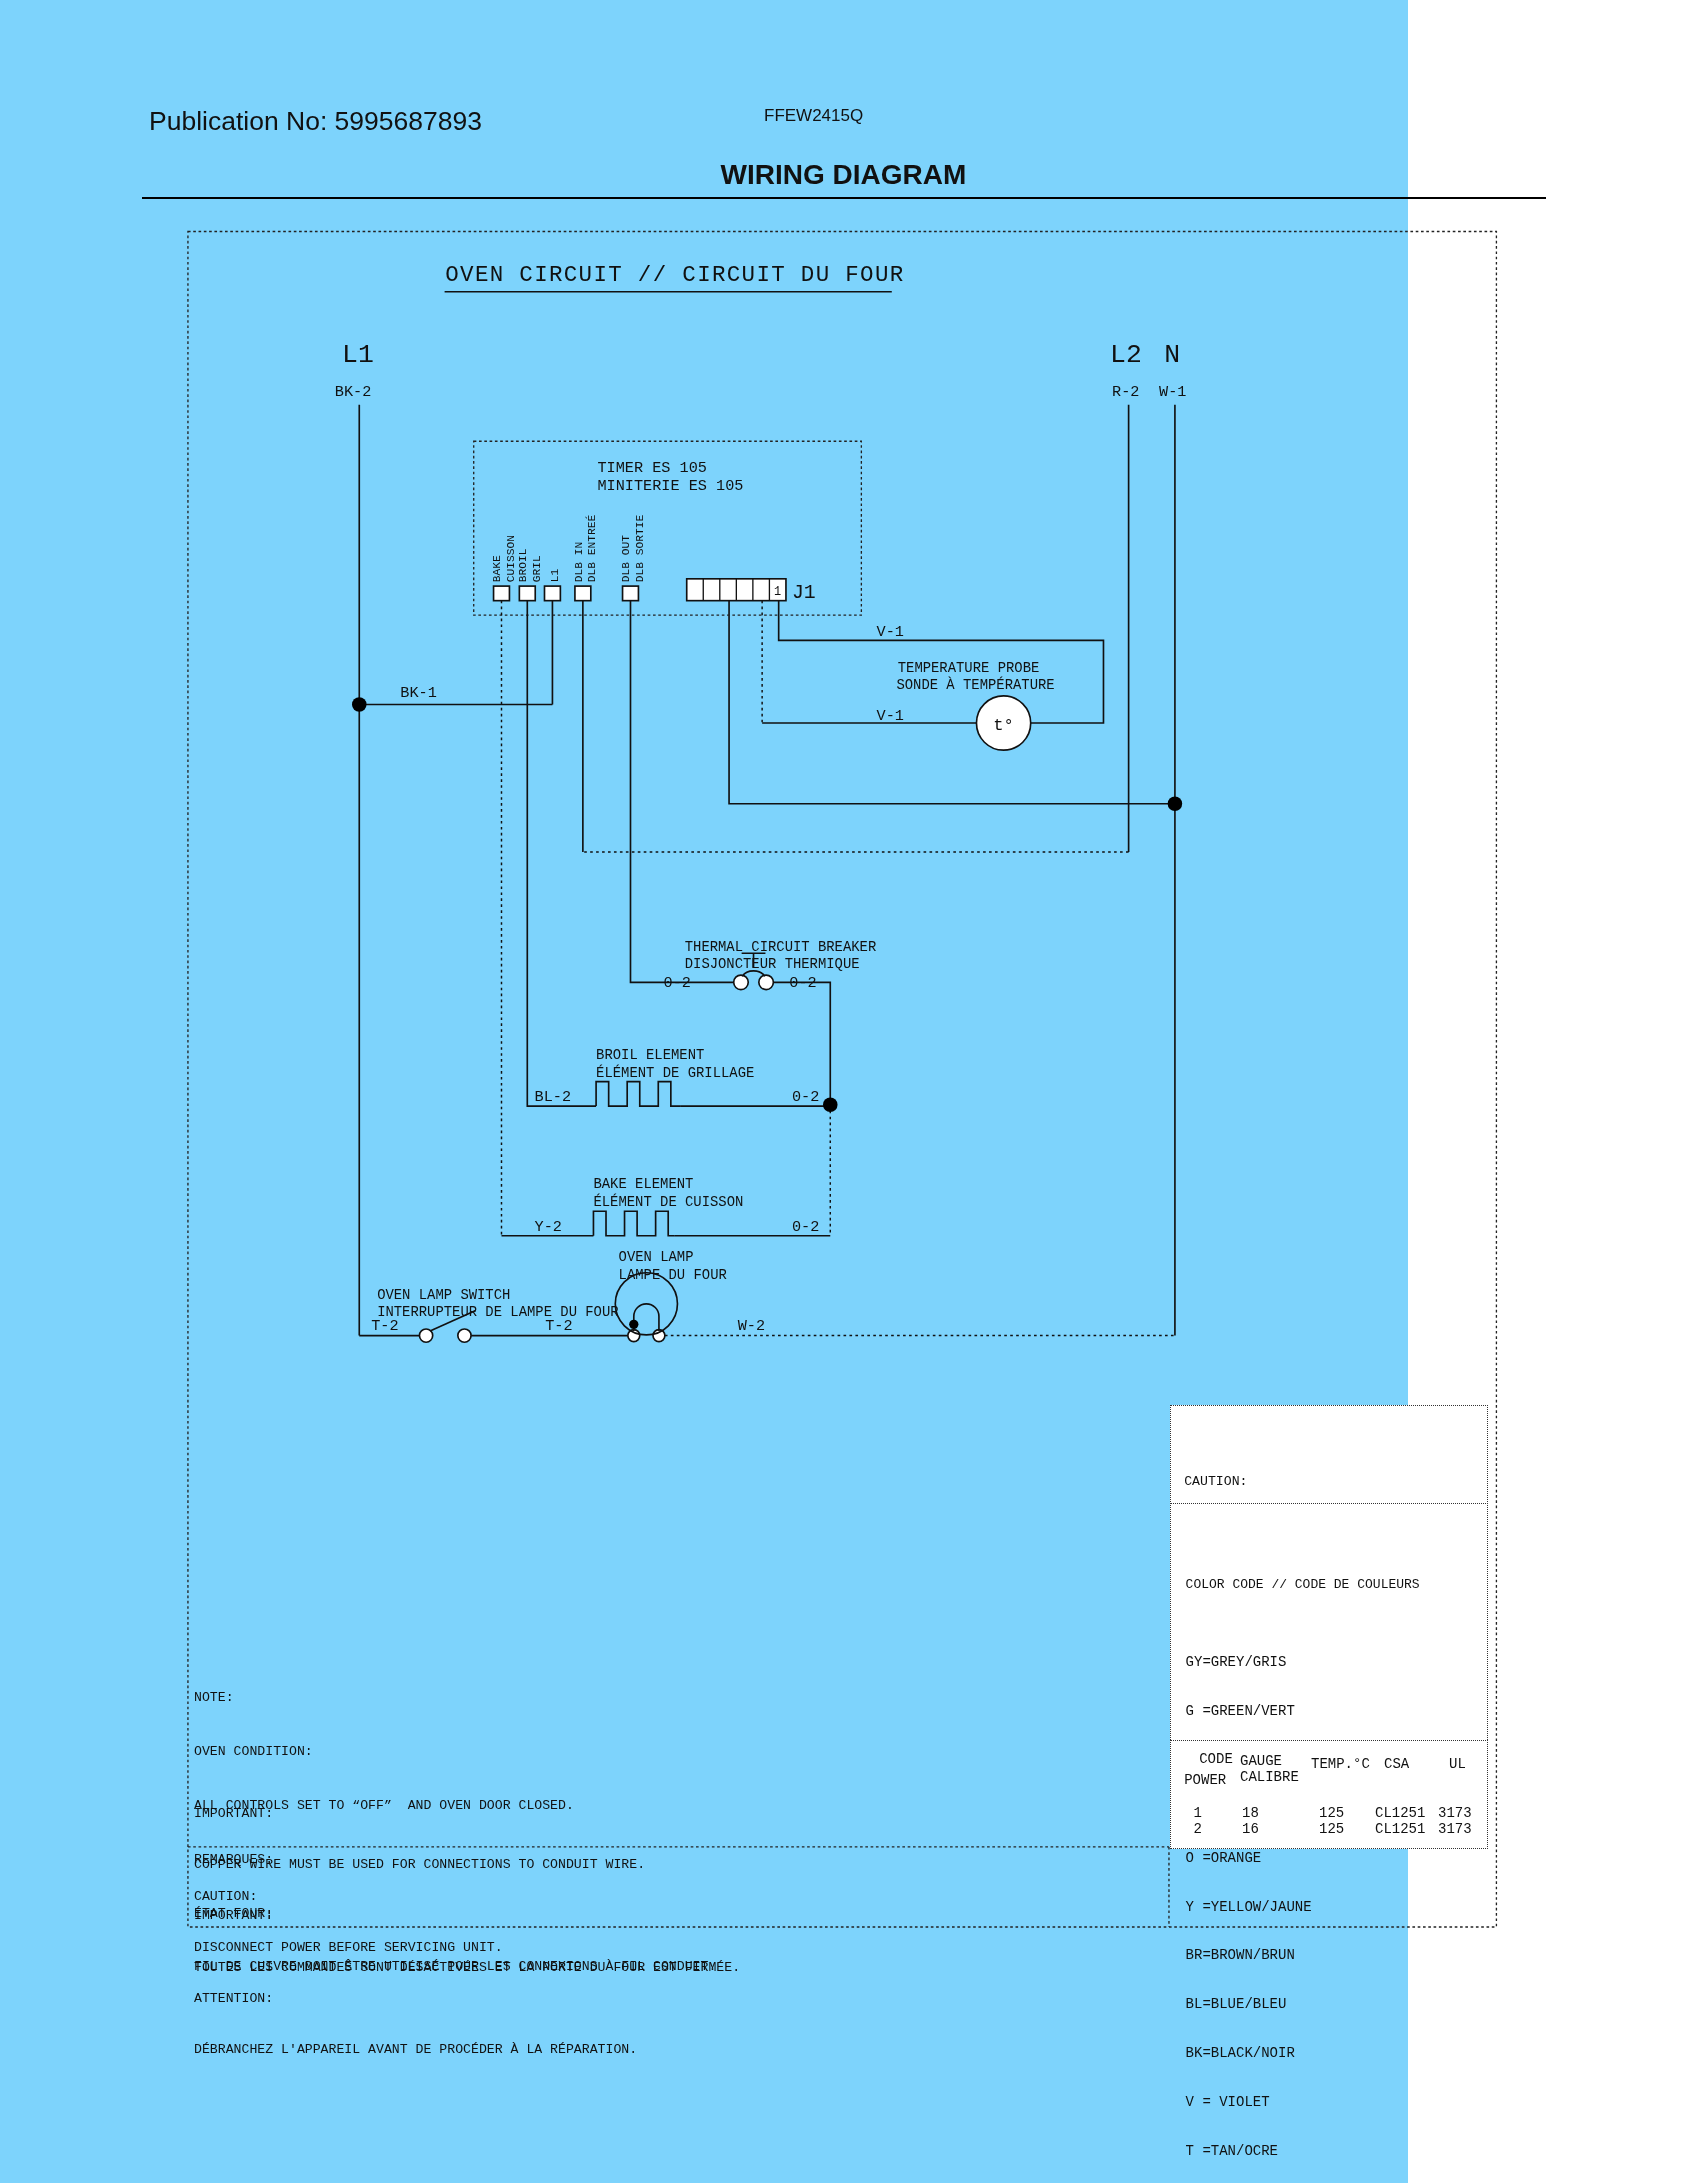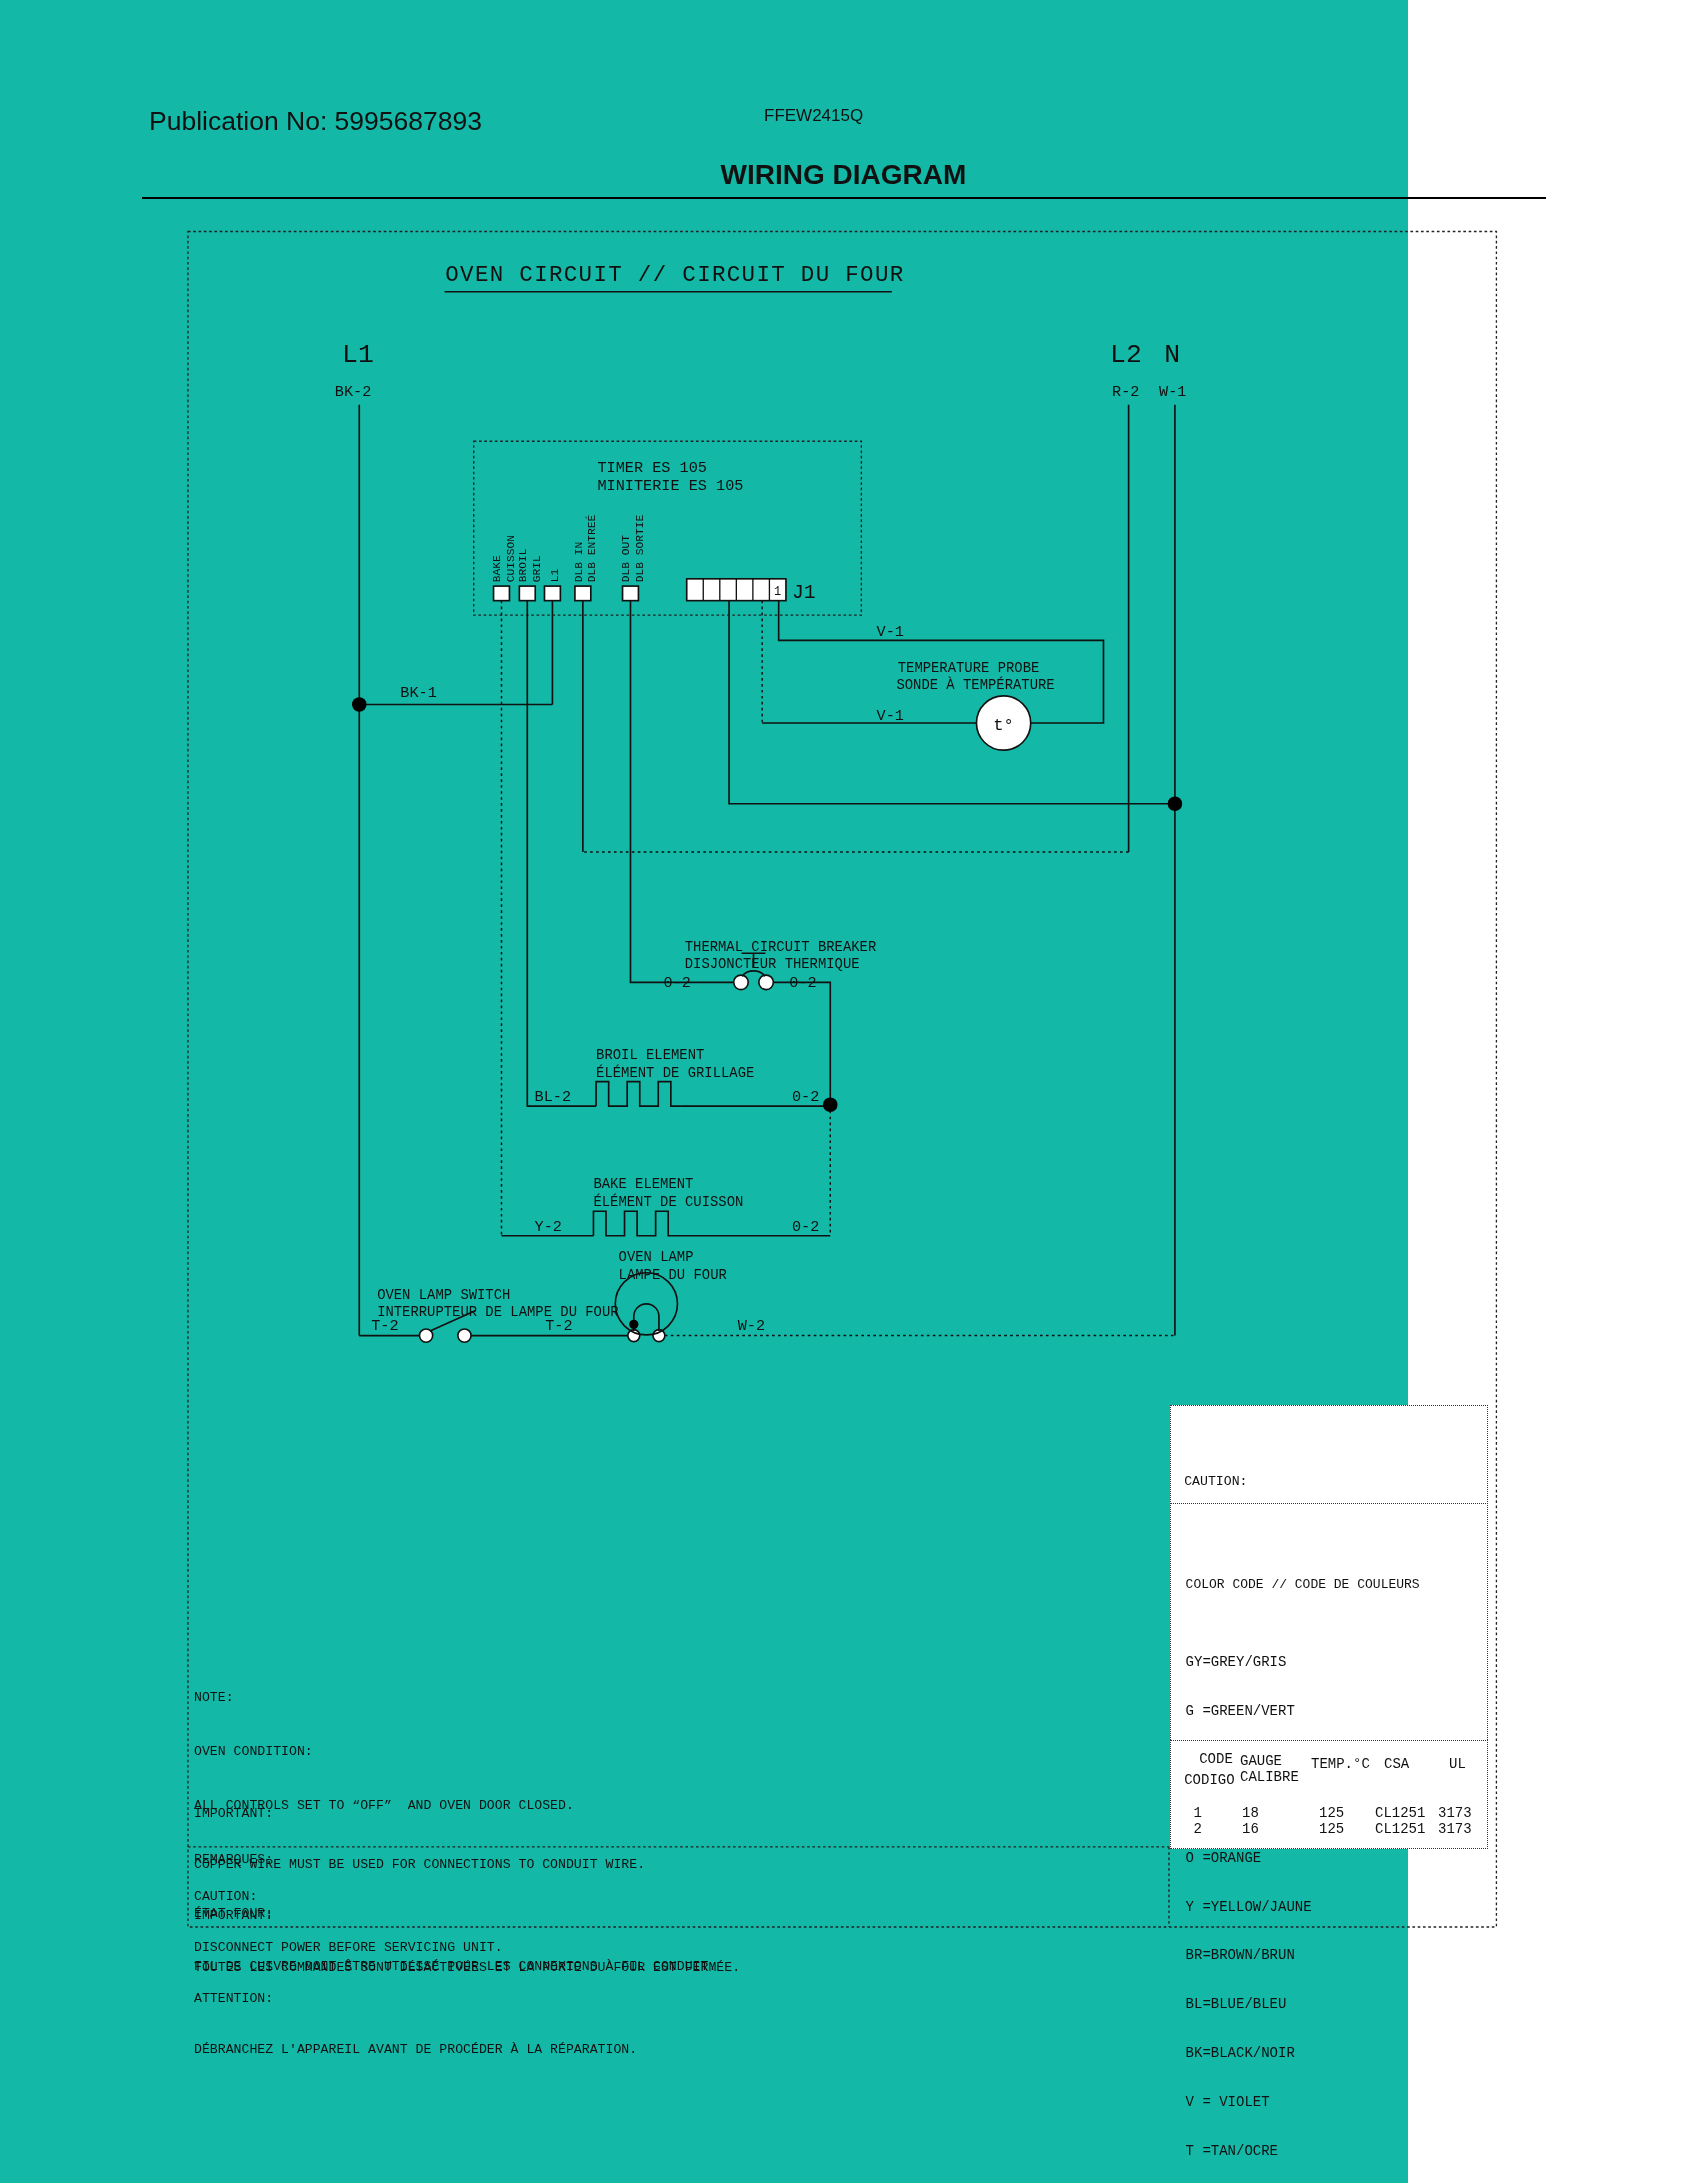--- a/index.html
+++ b/index.html
@@ -1,16 +1,16 @@
 <!DOCTYPE html>
 <html style="font-size:10.6px"><head>
 <meta charset="utf-8">
 <style>
   html,body{margin:0;padding:0;background:#fff;}
-  #page{position:relative;width:1408px;height:2183px;background:#14b8a6;
+  #page{position:relative;width:1408px;height:2183px;background:#7dd3fc;
         font-family:"Liberation Mono","DejaVu Sans Mono",monospace;color:#111;}
   .abs{position:absolute;}
   .sans{font-family:"Liberation Sans","DejaVu Sans",sans-serif;}
   .hline{position:absolute;left:142px;width:1404px;top:197px;border-top:2.6px solid #000;}
   svg{position:absolute;left:0;top:0;}
   svg text{fill:#111;font-family:"Liberation Mono","DejaVu Sans Mono",monospace;white-space:pre;}
   .t17{font-size:17px;}
   .t21{font-size:21px;}
   .t23{font-size:23px;}
   .t26{font-size:26px;}
@@ -179,21 +179,21 @@
       <div>BR=BROWN/BRUN</div>
       <div>BL=BLUE/BLEU</div>
       <div>BK=BLACK/NOIR</div>
       <div>V = VIOLET</div>
       <div>T =TAN/OCRE</div>
     </div>
   </div>
 
   <div class="rbox" style="left:1170px;top:1740px;width:316px;height:107px;">
     <span class="cell" style="left:13.2px; top:10px;margin-left:15px;">CODE</span>
-    <span class="cell" style="left:13.2px; top:31px;">CODIGO</span>
+    <span class="cell" style="left:13.2px; top:31px;">POWER</span>
     <span class="cell" style="left:69px;top:12px;">GAUGE</span>
     <span class="cell" style="left:69px;top:28.4px;">CALIBRE</span>
     <span class="cell" style="left:140px;top:14.6px;">TEMP.°C</span>
     <span class="cell" style="left:213px;top:14.6px;">CSA</span>
     <span class="cell" style="left:278px;top:14.6px;">UL</span>
 
     <span class="cell" style="left:22.5px; top:64px;">1</span>
     <span class="cell" style="left:71px;top:64px;">18</span>
     <span class="cell" style="left:148px;top:64px;">125</span>
     <span class="cell" style="left:204px;top:64px;">CL1251</span>

